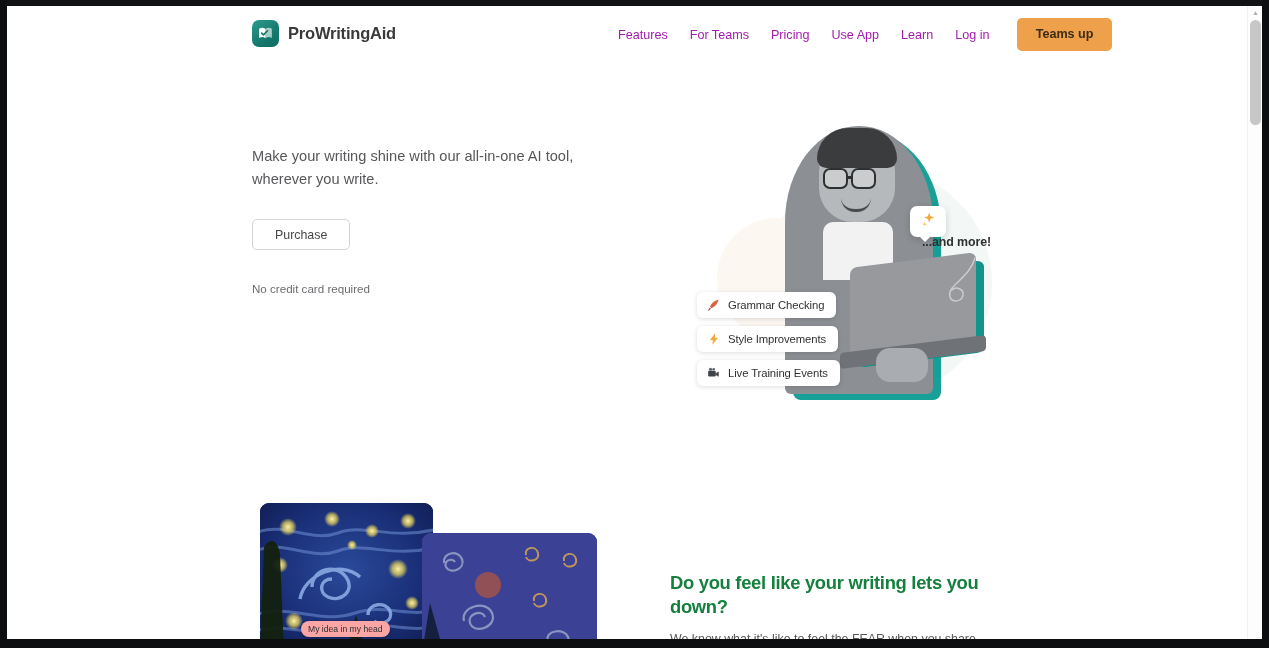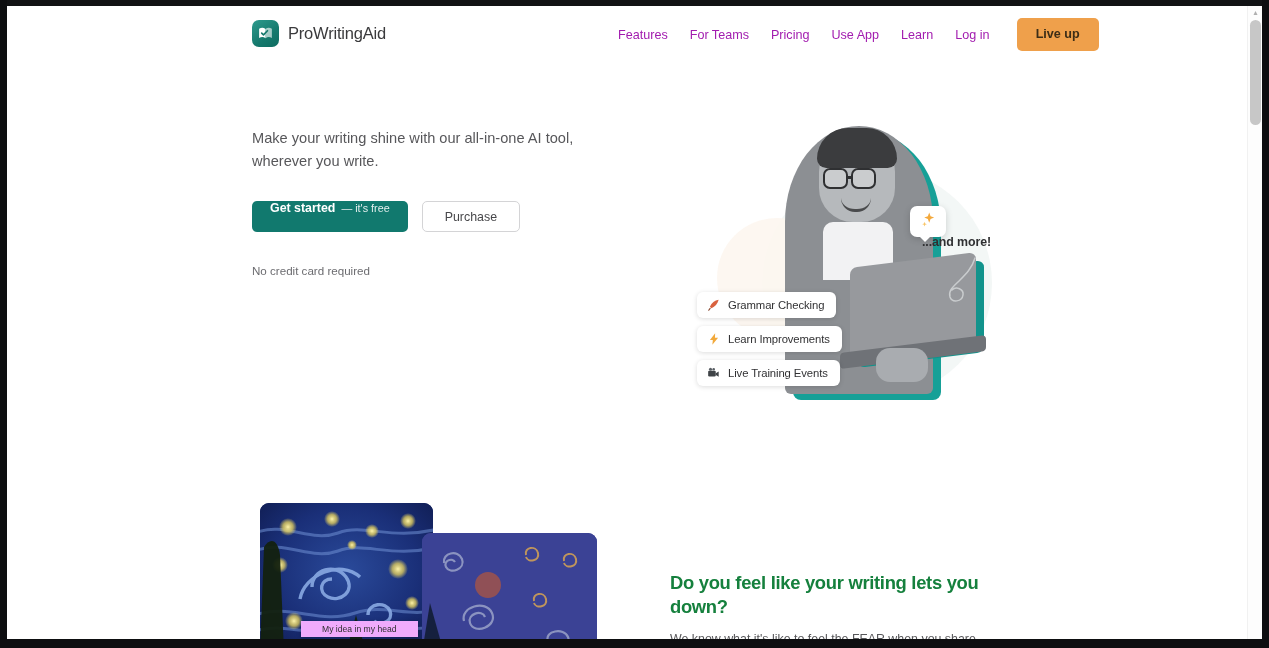--- a/index.html
+++ b/index.html
@@ -106,21 +106,21 @@
   #brand-mark {
     width: 27px; height: 27px;
     border-radius: 7px;
     background: linear-gradient(145deg, #2e9b8e 0%, #15796d 60%, #0e6c61 100%);
     display: flex; align-items: center; justify-content: center;
     flex: 0 0 auto;
   }
   #brand-mark svg { display:block; }
   #brand-name {
     font-size: 16.5px;
-    font-weight: 400;
+    font-weight: 700;
     color: #3a3a3c;
     letter-spacing: -0.2px;
     white-space: nowrap;
   }
 
   #main-nav {
     position: absolute;
     left: 600px;
     top: 12px;
     display: flex;
@@ -160,21 +160,21 @@
     width: 400px;
   }
   #hero-title {
     font-size: 48px;
     line-height: 57px;
     font-weight: 700;
     color: #323234;
     letter-spacing: -0.8px;
   }
   #hero-subtitle {
-    margin-top: 20px;
+    margin-top: 38px;
     font-size: 14.6px;
     line-height: 23px;
     color: #57575a;
     width: 330px;
   }
   #hero-cta-row {
     margin-top: 28px;
     display: flex;
     align-items: center;
     gap: 14px;
@@ -397,26 +397,26 @@
     width: 173px; height: 150px;
     border-radius: 9px;
     overflow: hidden;
     background: #15246b;
   }
   #starry-canvas { display:block; }
 
   #idea-label {
     position: absolute;
     left: 294px; top: 138px;
-    background: #f0abfc;
-    border-radius: 0;
+    background: #fca5a5;
+    border-radius: 8px;
     box-shadow: 0 1px 4px rgba(0,0,0,.25);
     font-size: 8.6px;
     color: #2e2e30;
-    padding: 3px 21px;
+    padding: 3px 7px;
     white-space: nowrap;
     z-index: 4;
   }
 
   #art-flat {
     position: absolute;
     left: 415px; top: 50px;
     width: 175px; height: 120px;
     background: #3b4295;
     border-radius: 9px;
@@ -472,35 +472,31 @@
           <span id="brand-name">ProWritingAid</span>
         </a>
 
         <nav id="main-nav">
           <a class="nav-link" href="#">Features</a>
           <a class="nav-link" href="#">For Teams</a>
           <a class="nav-link" href="#">Pricing</a>
           <a class="nav-link" href="#">Use App</a>
           <a class="nav-link" href="#">Learn</a>
           <a class="nav-link" href="#">Log in</a>
-          <button id="signup-button">Live up</button>
+          <button id="signup-button">Teams up</button>
         </nav>
 
       </header>
 
       <section id="hero">
 
         <div id="hero-copy">
           <p id="hero-subtitle">Make your writing shine with our all-in-one AI tool, wherever you write.</p>
 
           <div id="hero-cta-row">
-            <button id="get-started-button">
-              <span id="get-started-label">Get started</span>
-              <span id="get-started-suffix">— it's free</span>
-            </button>
             <button id="purchase-button">Purchase</button>
           </div>
 
           <p id="no-credit-note">No credit card required</p>
         </div>
 
         <div id="hero-art">
 
           <div id="art-blob"></div>
           <div id="art-blob2"></div>
@@ -546,21 +542,21 @@
               </span>
               <span class="feature-pill-label">Grammar Checking</span>
             </div>
 
             <div class="feature-pill">
               <span class="feature-pill-icon">
                 <svg width="14" height="14" viewBox="0 0 24 24" aria-hidden="true">
                   <path d="M14 2L5 13.5h5L9.2 22 19 10h-5.4L14 2z" fill="#f2a93b"></path>
                 </svg>
               </span>
-              <span class="feature-pill-label">Learn Improvements</span>
+              <span class="feature-pill-label">Style Improvements</span>
             </div>
 
 
             <div class="feature-pill">
               <span class="feature-pill-icon">
                 <svg width="14" height="14" viewBox="0 0 24 24" aria-hidden="true">
                   <rect x="2" y="8" width="13" height="10" rx="2" fill="#3f4347"></rect>
                   <path d="M15 12.5l5-3v9l-5-3v-3z" fill="#3f4347"></path>
                   <circle cx="6" cy="5.5" r="2.6" fill="#5a5f64"></circle>
                   <circle cx="11.5" cy="5.5" r="2.2" fill="#5a5f64"></circle>

